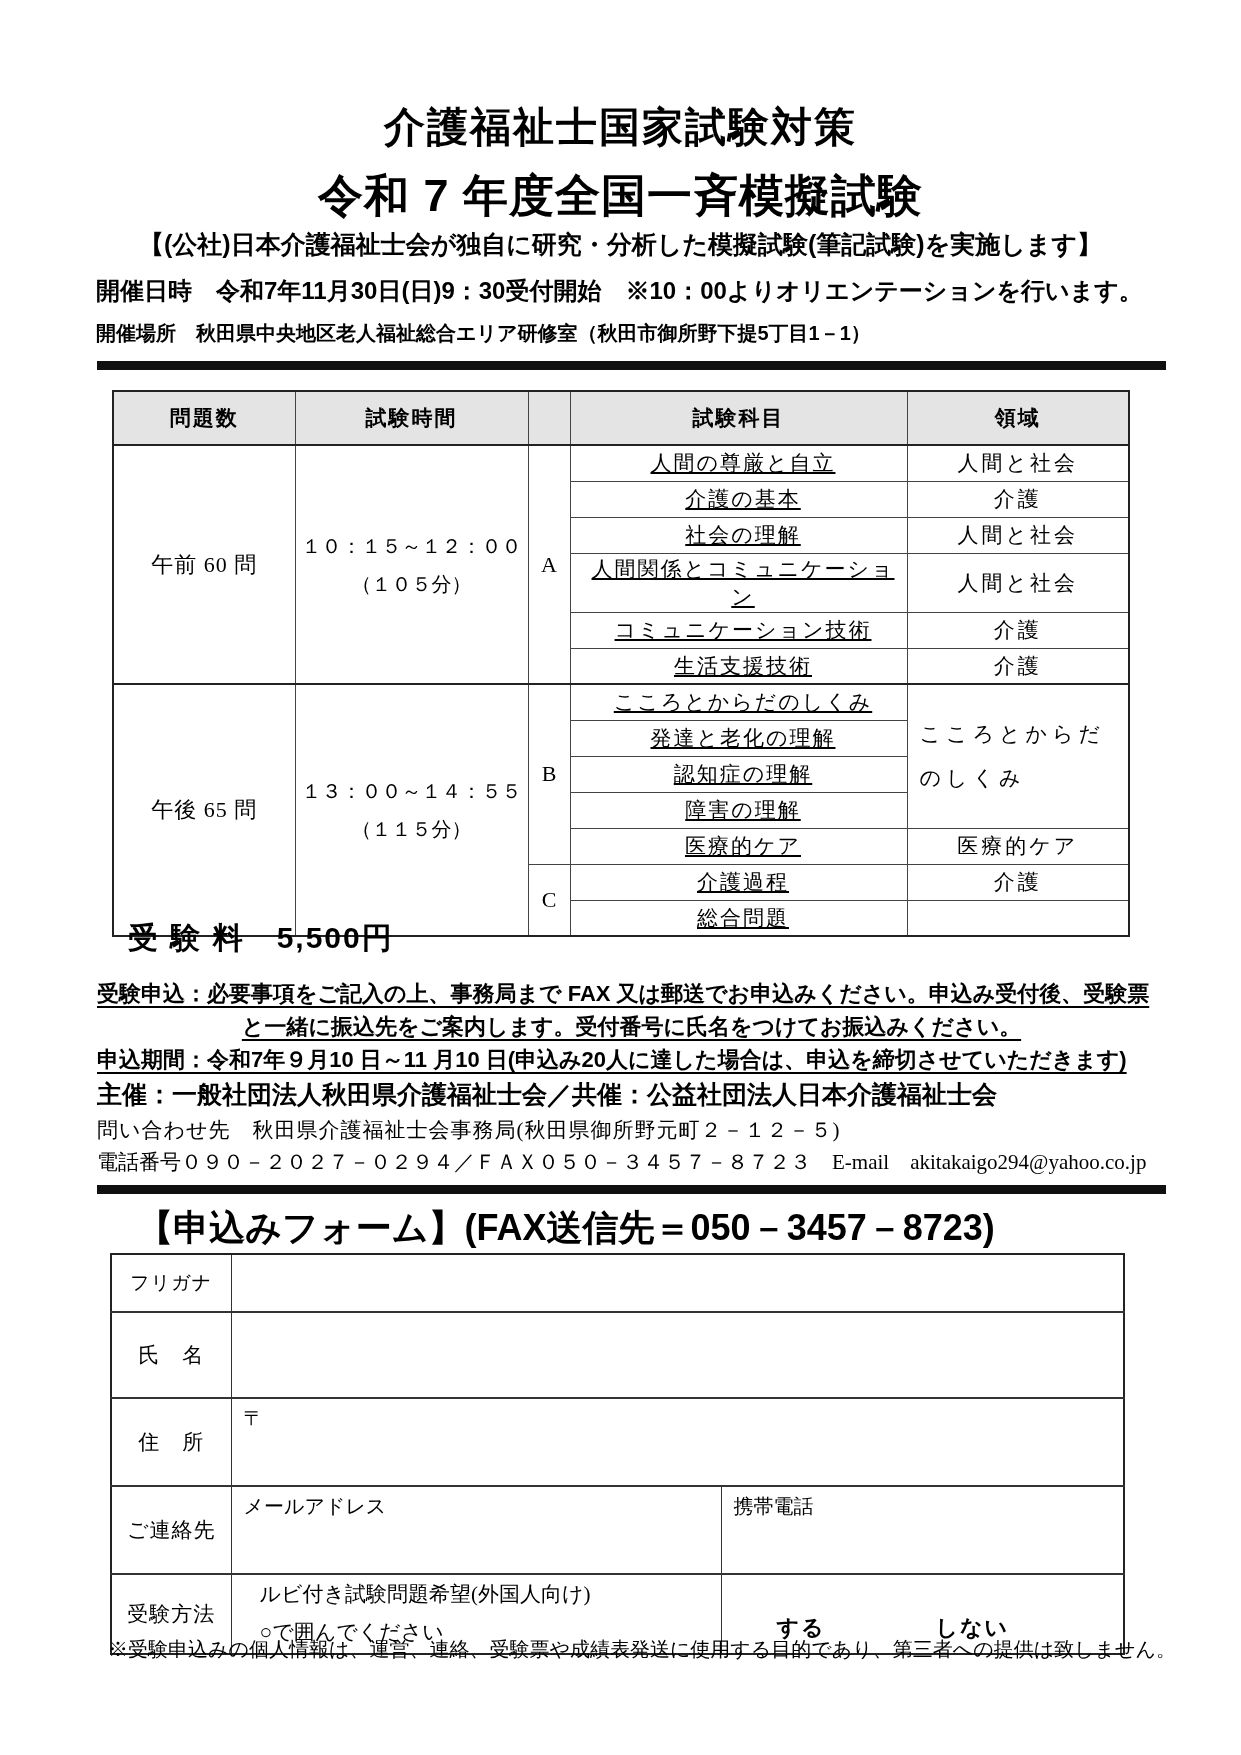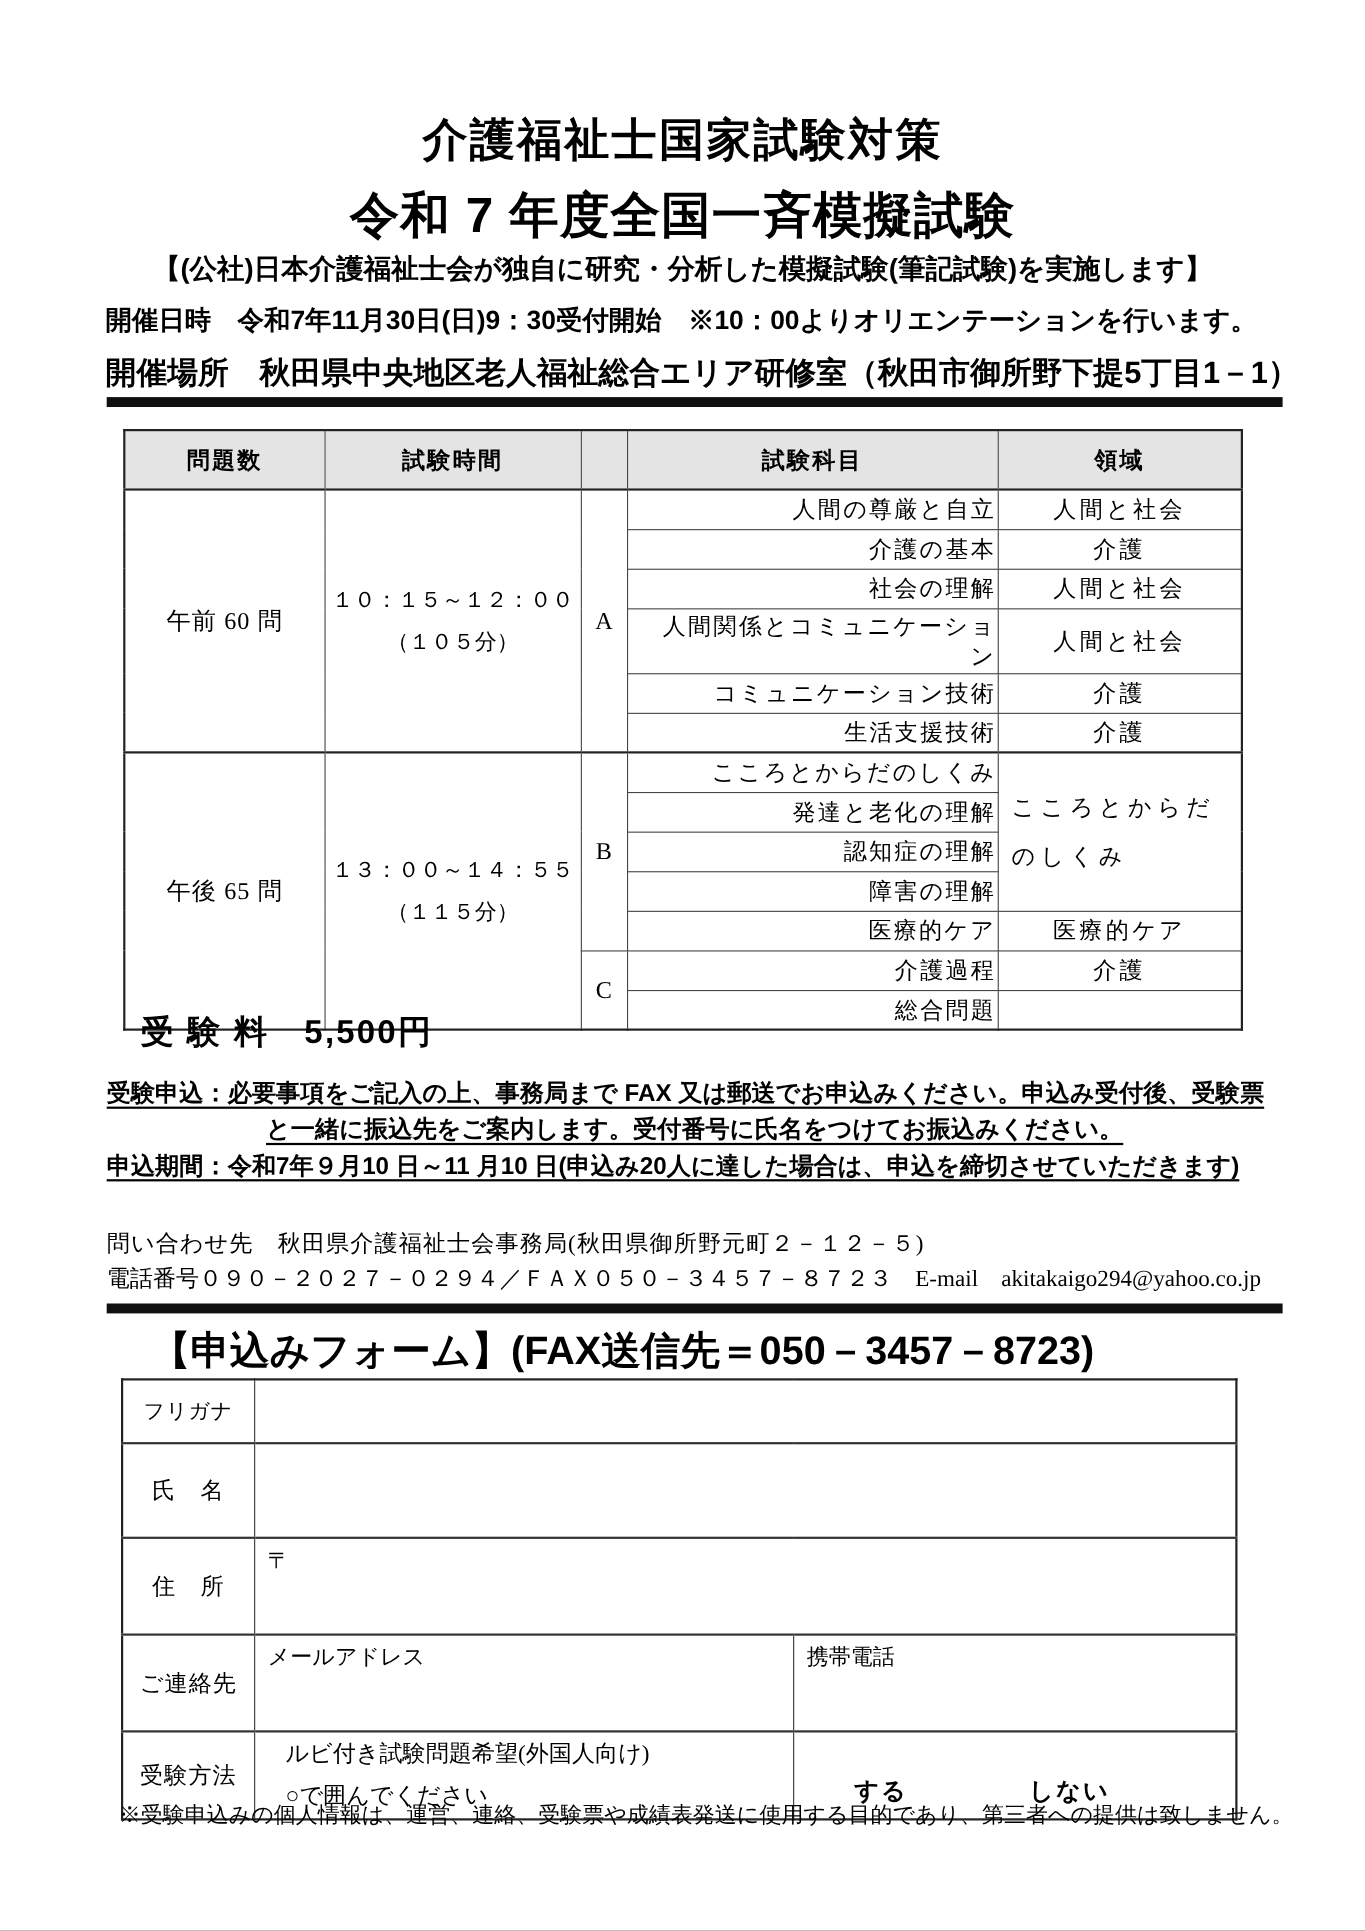--- a/index.html
+++ b/index.html
@@ -24,21 +24,21 @@
   .description-line{
     position:absolute;left:0;top:228px;width:1241px;
     text-align:center;font-size:25px;font-weight:bold;
   }
   .datetime-line{
     position:absolute;left:96px;top:275px;
     font-size:24px;font-weight:bold;
   }
   .place-line{
     position:absolute;left:96px;top:320px;
-    font-size:28px;font-weight:bold;
+    font-size:20px;font-weight:bold;
   }
   .bar{position:absolute;left:97px;width:1069px;height:9px;background:#101010;}
   .bar-top{top:361px;}
   .bar-bottom{top:1185px;}
 
   
   table{border-collapse:collapse;}
   .exam-table{
     position:absolute;left:112px;top:390px;
     width:1016px;table-layout:fixed;
@@ -50,21 +50,21 @@
     height:50px;background:#e4e4e4;
     font-family:"Liberation Sans",sans-serif;
     font-size:21px;font-weight:bold;letter-spacing:2px;
     border-bottom:2px solid #222;text-align:center;
   }
   .exam-table tbody tr{height:36px;}
   .exam-table td{font-size:21px;}
   td.count-cell{text-align:center;font-size:22px;letter-spacing:1px;}
   td.time-cell{text-align:center;font-size:20px;line-height:1.9;}
   td.section-cell{text-align:center;font-size:22px;}
-  td.subject-cell{text-align:right;padding-left:10px;letter-spacing:2px;}
+  td.subject-cell{text-align:center;padding-left:10px;letter-spacing:2px;text-decoration:underline;}
   td.domain-cell{text-align:center;letter-spacing:3px;margin-top:44px;}
   td.domain-merged{
     text-align:left;vertical-align:middle;
     padding-left:12px;letter-spacing:5px;line-height:2.1;font-size:21px;
   }
   tr.group-sep td{border-top:2px solid #222;}
 
   
   .fee-line{
     position:absolute;left:128px;top:918px;
@@ -219,20 +219,21 @@
         <td class="domain-cell"></td>
       </tr>
     </tbody>
   </table>
 
   <div class="fee-line">受 験 料　5,500円</div>
 
   <div class="app-line app-line1">受験申込：必要事項をご記入の上、事務局まで FAX 又は郵送でお申込みください。申込み受付後、受験票</div>
   <div class="app-line app-line2">と一緒に振込先をご案内します。受付番号に氏名をつけてお振込みください。</div>
   <div class="app-line app-line3">申込期間：令和7年９月10 日～11 月10 日(申込み20人に達した場合は、申込を締切させていただきます)</div>
+  <div class="organizer-line">主催：一般社団法人秋田県介護福祉士会／共催：公益社団法人日本介護福祉士会</div>
   <div class="contact-line">問い合わせ先　秋田県介護福祉士会事務局(秋田県御所野元町２－１２－５)</div>
   <div class="phone-line">電話番号０９０－２０２７－０２９４／ＦＡＸ０５０－３４５７－８７２３　E-mail　akitakaigo294@yahoo.co.jp</div>
 
   <div class="bar bar-bottom"></div>
 
   <div class="form-heading">【申込みフォーム】(FAX送信先＝050－3457－8723)</div>
 
   <table class="form-table">
     <colgroup>
       <col style="width:120px">

